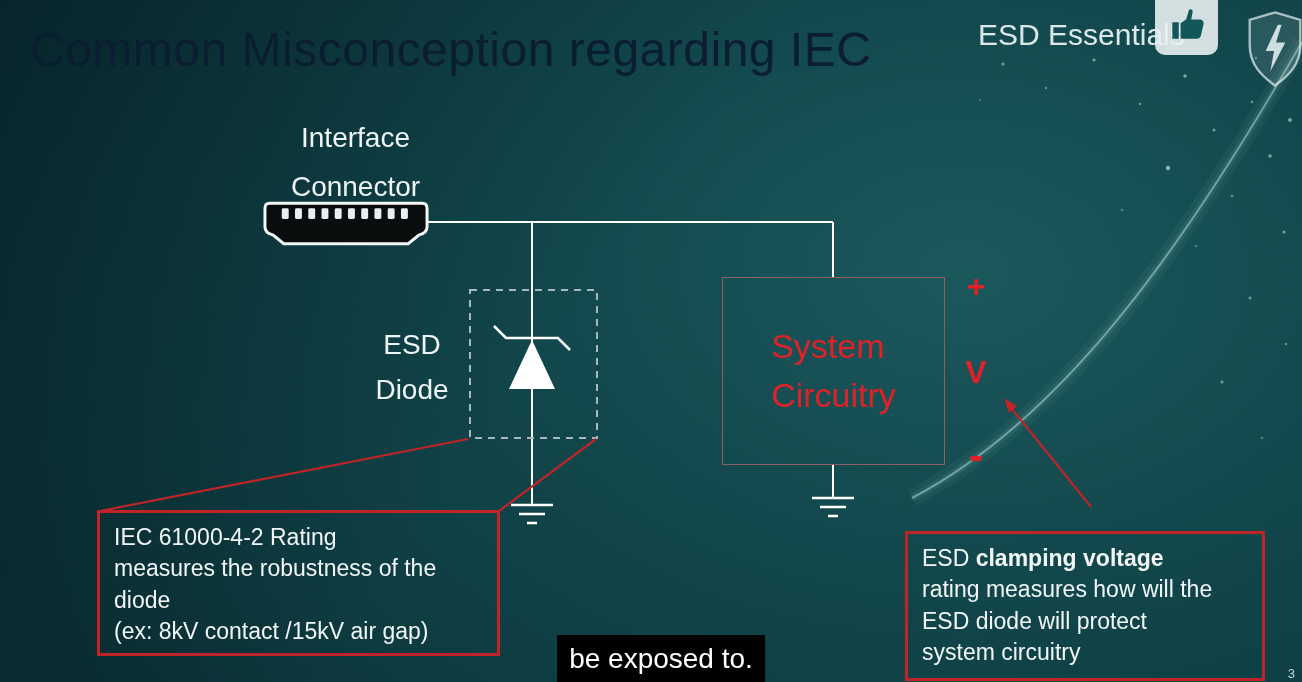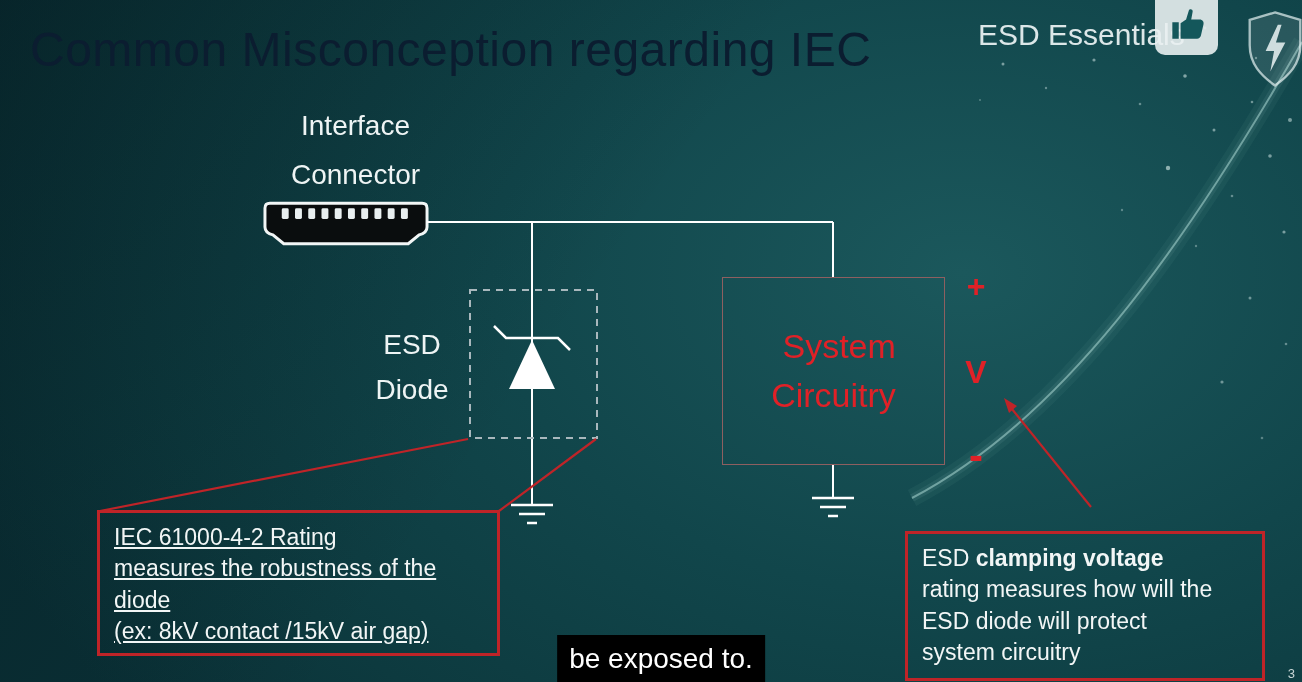--- a/index.html
+++ b/index.html
@@ -33,21 +33,21 @@
   .like-tile{
     position:absolute; left:1155px; top:-13px; width:63px; height:68px;
     background:rgba(233,240,241,0.9); border-radius:10px;
     display:flex; align-items:center; justify-content:center;
   }
   .like-tile svg{ width:44px; height:44px; margin-top:10px; }
   .shield-wrap{ position:absolute; left:1245px; top:4px; width:60px; height:90px; }
   .shield-wrap svg{ width:60px; height:90px; }
 
   .connector-label{
-    position:absolute; left:268px; top:101px; width:175px;
+    position:absolute; left:268px; top:113px; width:175px;
     text-align:center; font-size:28px; color:#eef4f4;
     line-height:1.75; white-space:pre-line;
   }
   .hdmi{ position:absolute; left:262px; top:200px; width:168px; height:48px; }
   .hdmi svg{ width:168px; height:48px; }
 
   .esd-diode-label{
     position:absolute; left:362px; top:322px; width:100px;
     text-align:center; font-size:28px; color:#eef4f4;
     line-height:1.62; white-space:pre-line;
@@ -61,35 +61,35 @@
   .red-line{ stroke:var(--accent-red,#bf2428); stroke-width:2.2; fill:none; }
   .red-fill{ fill:var(--accent-red,#bf2428); }
 
   .system-box{
     position:absolute; left:722px; top:277px; width:223px; height:188px;
     border:1.5px solid #8e5f60;
     display:flex; align-items:center; justify-content:center;
   }
   .system-label{
     color:var(--label-red,#e02127); font-size:34px; line-height:1.45;
-    text-align:right; white-space:pre-line;
+    text-align:left; white-space:pre-line;
   }
   .terminal{
     position:absolute; width:36px; text-align:center;
     color:var(--label-red,#e02127); font-weight:bold;
   }
   .t-plus{ left:958px; top:268px; font-size:32px; }
   .t-v{ left:958px; top:354px; font-size:32px; }
   .t-minus{ left:958px; top:432px; font-size:42px; }
 
   .callout{
     position:absolute; border:3px solid var(--accent-red,#bf2428);
     color:#f2f6f6; font-size:23px; line-height:1.36; padding:9px 14px;
   }
-  .callout-left{ left:97px; top:510px; width:403px; height:146px;text-decoration:underline; }
+  .callout-left{ left:97px; top:510px; width:403px; height:146px; }
   .callout-right{ left:905px; top:509px; width:360px; height:150px;margin-top:22px; }
   .pre{ white-space:pre-line; }
   .block{ display:block; white-space:pre-line; }
 
   .caption{
     position:absolute; left:661px; bottom:0; transform:translateX(-50%);
     background:#000; color:#fff; font-size:28px; padding:8px 12px 7px;
     white-space:nowrap;
   }
   .page-number{

